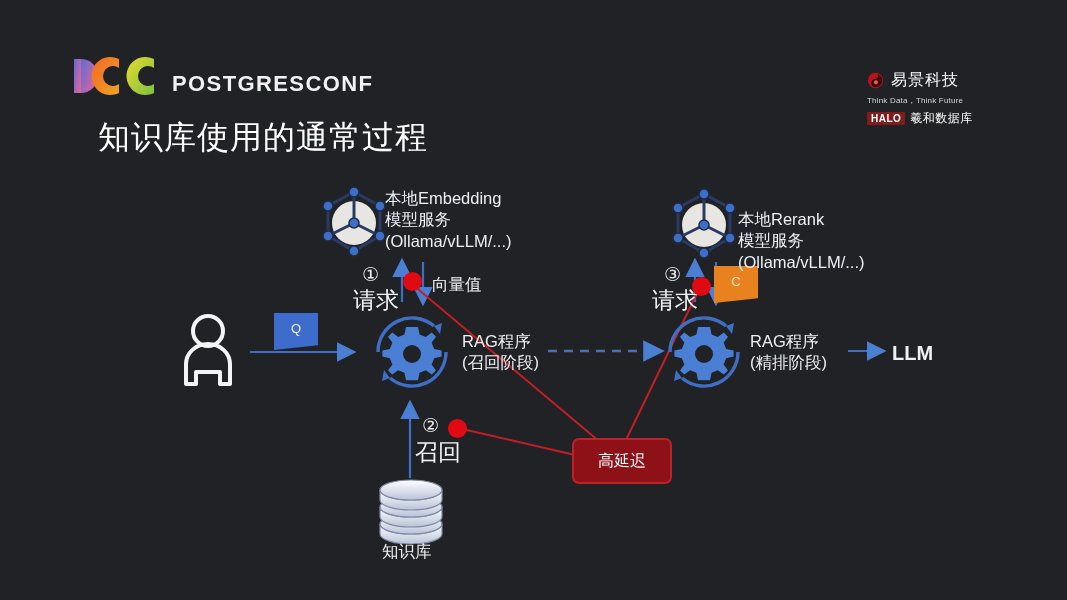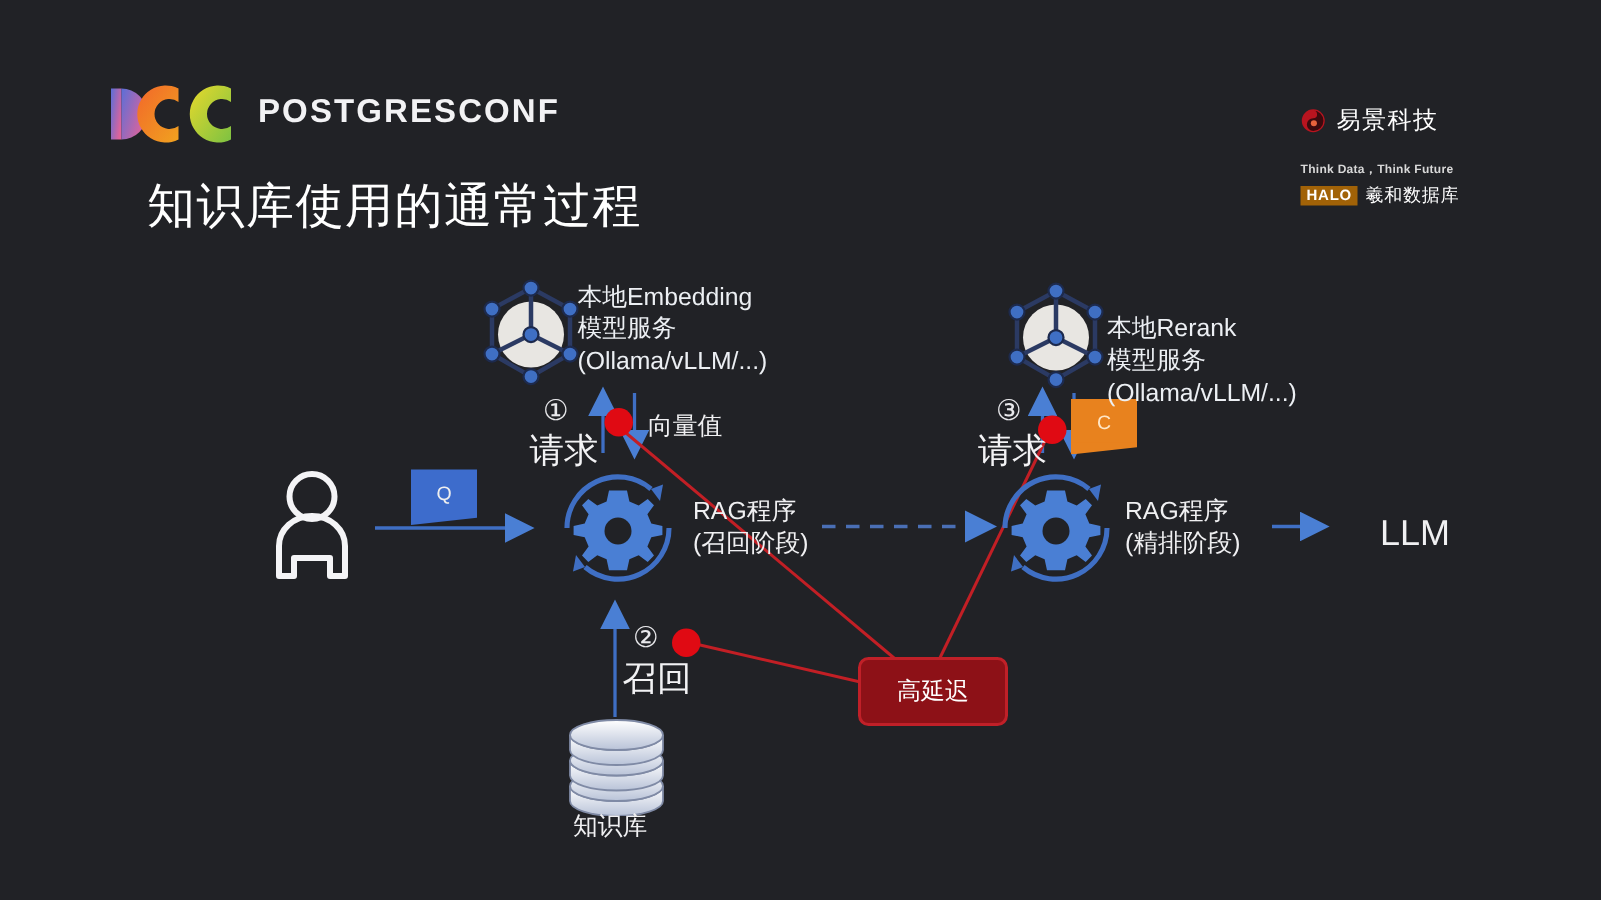--- a/index.html
+++ b/index.html
@@ -6,32 +6,32 @@
   body{
     width:1067px;height:600px;
     background:#212226;
     font-family:"Liberation Sans","DejaVu Sans",sans-serif;
     overflow:hidden;
     position:relative;
   }
   .slide{position:relative;width:1067px;height:600px;}
 
   
-  .pgconf-logo{position:absolute;left:72px;top:52px;display:flex;align-items:center;}
+  .pgconf-logo{position:absolute;left:72px;top:52px;display:flex;align-items:flex-end;}
   .pgconf-marks{position:relative;width:90px;height:42px;margin-top:3px;}
   .pgconf-wordmark{margin-left:10px;color:#f2f2f4;font-weight:bold;line-height:1.12;}
   .pgconf-wordmark .l1{font-size:22px;letter-spacing:1.4px;}
   .pgconf-wordmark .l2{font-size:22px;letter-spacing:1.4px;}
 
   .vendor{position:absolute;right:80px;top:70px;text-align:left;width:120px;}
   .vendor-row1{display:flex;align-items:center;gap:7px;}
   .vendor-name{color:#ffffff;font-size:16px;letter-spacing:1px;font-weight:500;}
-  .vendor-tag{color:#d8d8d8;font-size:8px;margin-top:16px;letter-spacing:.2px;font-weight:bold;}
+  .vendor-tag{color:#d8d8d8;font-size:8px;margin-top:4px;letter-spacing:.2px;font-weight:normal;}
   .vendor-row2{display:flex;align-items:center;gap:5px;margin-top:4px;}
-  .halo-badge{background:#a16207;color:#fff;font-size:10px;font-weight:bold;padding:1px 4px;letter-spacing:.5px;}
+  .halo-badge{background:#7f1d1d;color:#fff;font-size:10px;font-weight:bold;padding:1px 4px;letter-spacing:.5px;}
   .vendor-db{color:#ffffff;font-size:12px;letter-spacing:.5px;}
 
   .slide-title{position:absolute;left:98px;top:116px;color:#ffffff;font-size:32px;letter-spacing:1px;}
 
   
   .node-label{position:absolute;color:#eceff3;font-size:16.5px;line-height:1.30;white-space:pre;}
   .plain{position:absolute;color:#f0f0f2;font-size:16.5px;line-height:1.30;white-space:pre;}
   .circled{position:absolute;color:#e9e9ec;font-size:19px;}
   .step-word{position:absolute;color:#f2f2f4;font-size:23px;}
 
@@ -223,21 +223,21 @@
     <g fill="#4a7fd4">
       <path d="M42 17 l6 0 l1.6 7.4 l6.2 2.6 l6-4.4 l4.2 4.2 l-4.4 6 l2.6 6.2 l7.4 1.6 l0 6 l-7.4 1.6 l-2.6 6.2
                l4.4 6 l-4.2 4.2 l-6 -4.4 l-6.2 2.6 l-1.6 7.4 l-6 0 l-6 0 l-1.6 -7.4 l-6.2 -2.6 l-6 4.4 l-4.2 -4.2
                l4.4 -6 l-2.6 -6.2 l-7.4 -1.6 l0 -6 l7.4 -1.6 l2.6 -6.2 l-4.4 -6 l4.2 -4.2 l6 4.4 l6.2 -2.6 l1.6 -7.4 Z"></path>
     </g>
     <circle cx="42" cy="44" r="9" fill="#212226"></circle>
   </svg>
   <div class="plain" style="left:750px;top:331px;text-align:left;">RAG程序
 (精排阶段)</div>
 
-  <div class="plain" style="left:920px;top:340px;font-size:24px;">LLM</div>
+  <div class="plain" style="left:892px;top:340px;font-size:20px;font-weight:bold;">LLM</div>
 
   <svg style="position:absolute;left:376px;top:478px;" width="70" height="66" viewBox="0 0 70 66">
     <defs>
       <linearGradient id="dbg" x1="0" y1="0" x2="0" y2="1">
         <stop offset="0%" stop-color="#ffffff"></stop>
           <stop offset="100%" stop-color="#b9c3d8"></stop>
       </linearGradient>
     </defs>
     <g stroke="#7f8aa5" stroke-width="1.2">
       <path d="M4 46 a31 10 0 0 0 62 0 l0 10 a31 10 0 0 1 -62 0 Z" fill="url(#dbg)"></path>

